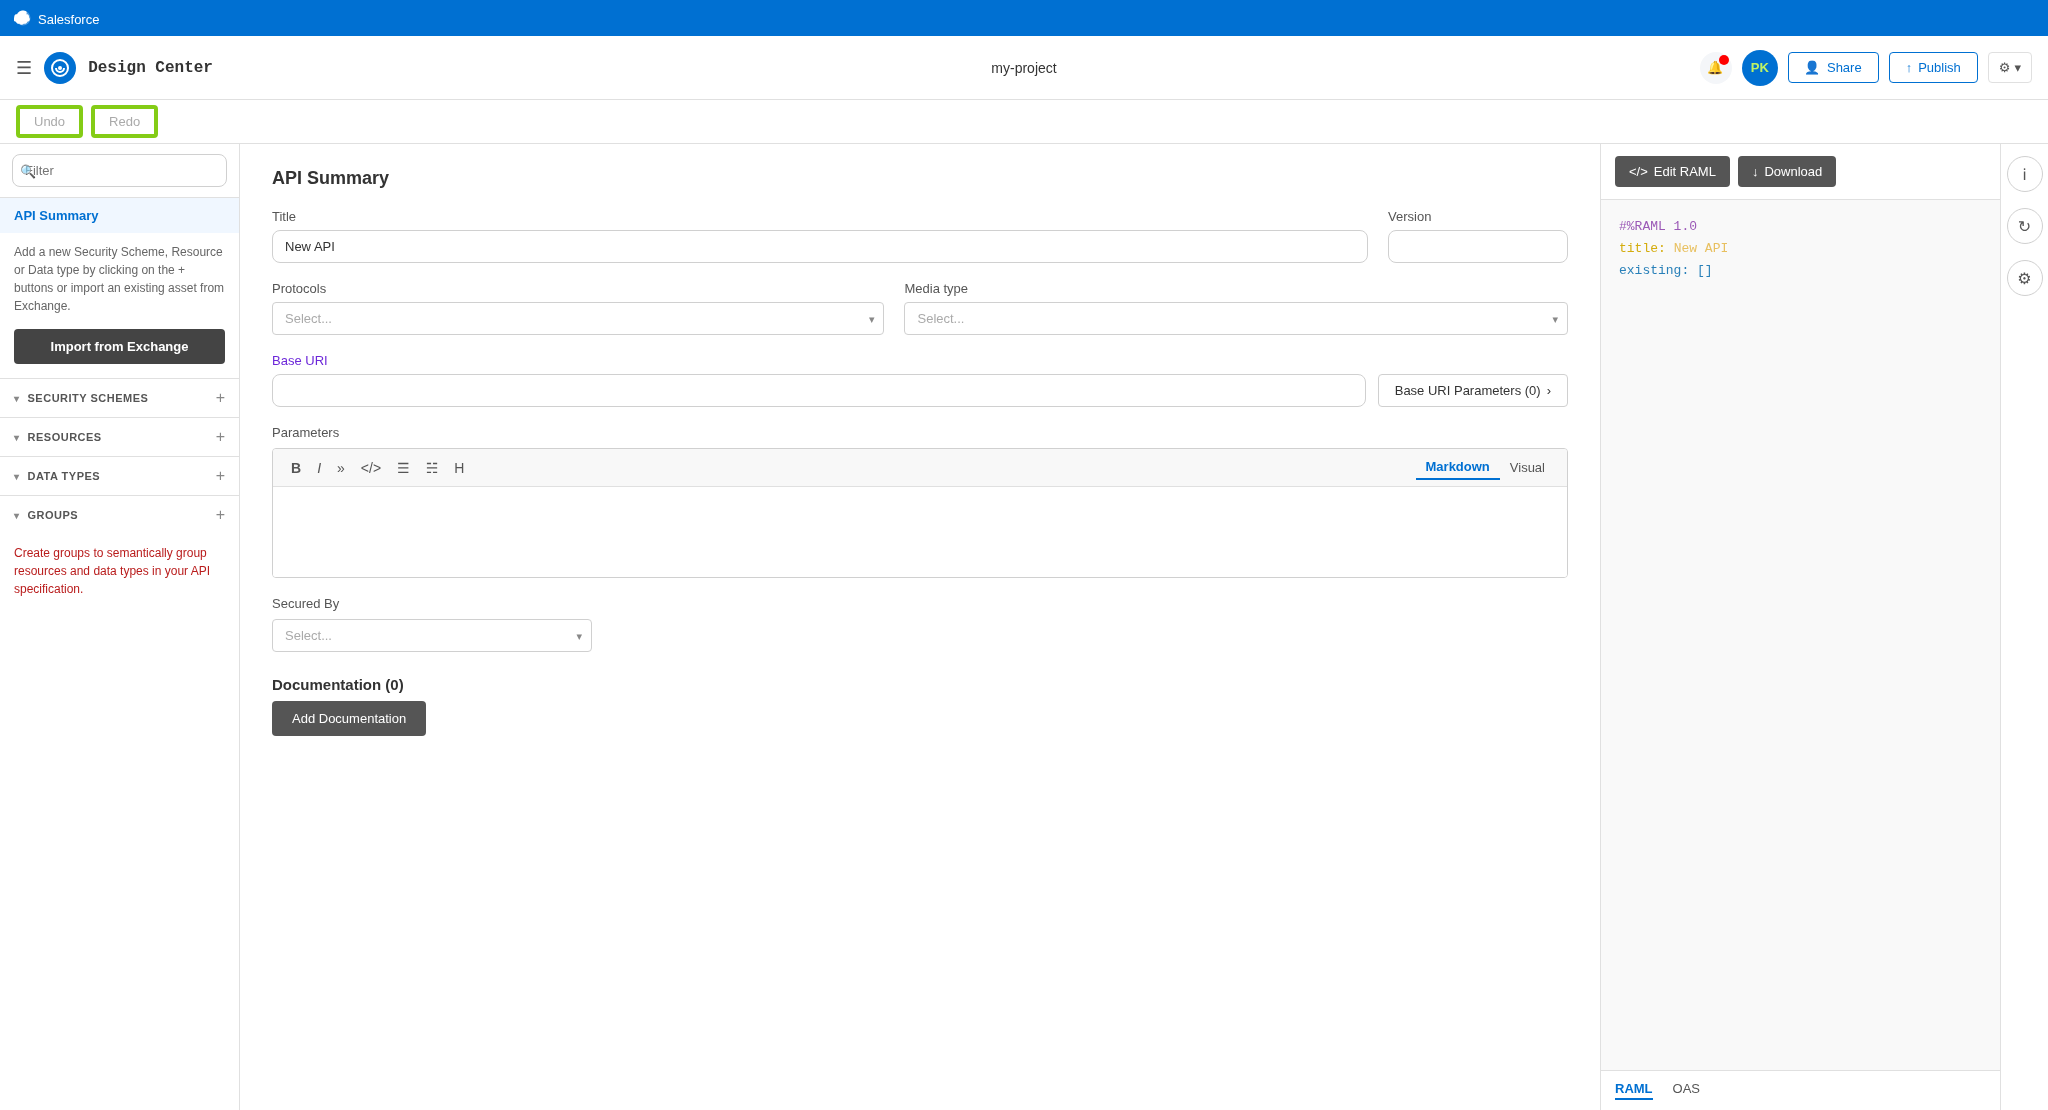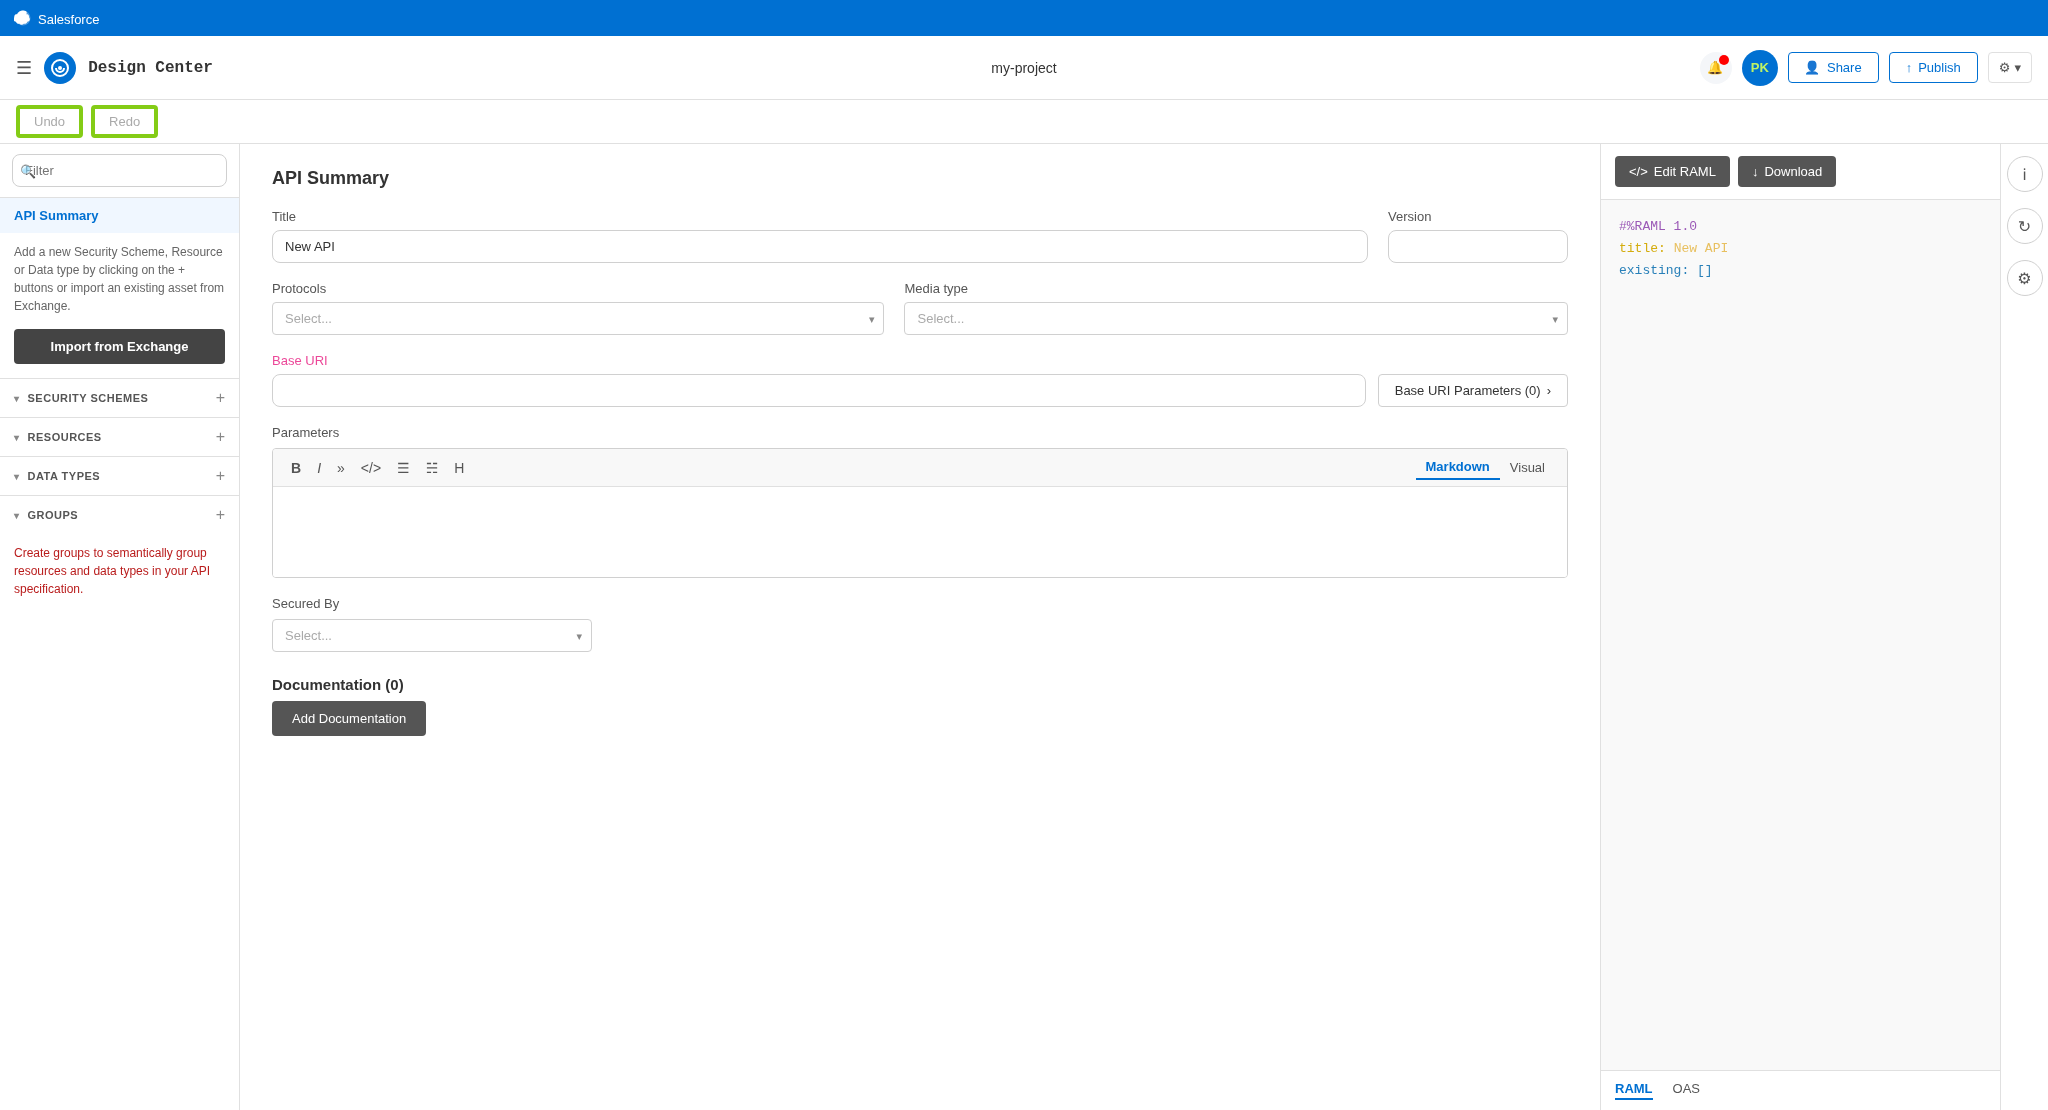--- a/index.html
+++ b/index.html
@@ -272,21 +272,21 @@
         <div class="select-wrap">
           <select>
             <option value="">Select...</option>
           </select>
           <span class="select-arrow">▾</span>
         </div>
       </div>
     </div>
 
     <div style="margin-bottom:18px;">
-      <label style="display:block;margin-bottom:6px;font-size:13px;color:#ec4899;">Base URI</label>
+      <label style="display:block;margin-bottom:6px;font-size:13px;color:#6d28d9;">Base URI</label>
       <div class="base-uri-row">
         <input type="text" class="base-uri-input" style="flex: 1 1 0%;">
         <button class="btn-base-uri-params">
           <span>Base URI Parameters (0)</span>
           <span>›</span>
         </button>
       </div>
     </div>
 
     <div style="margin-bottom:18px;">

